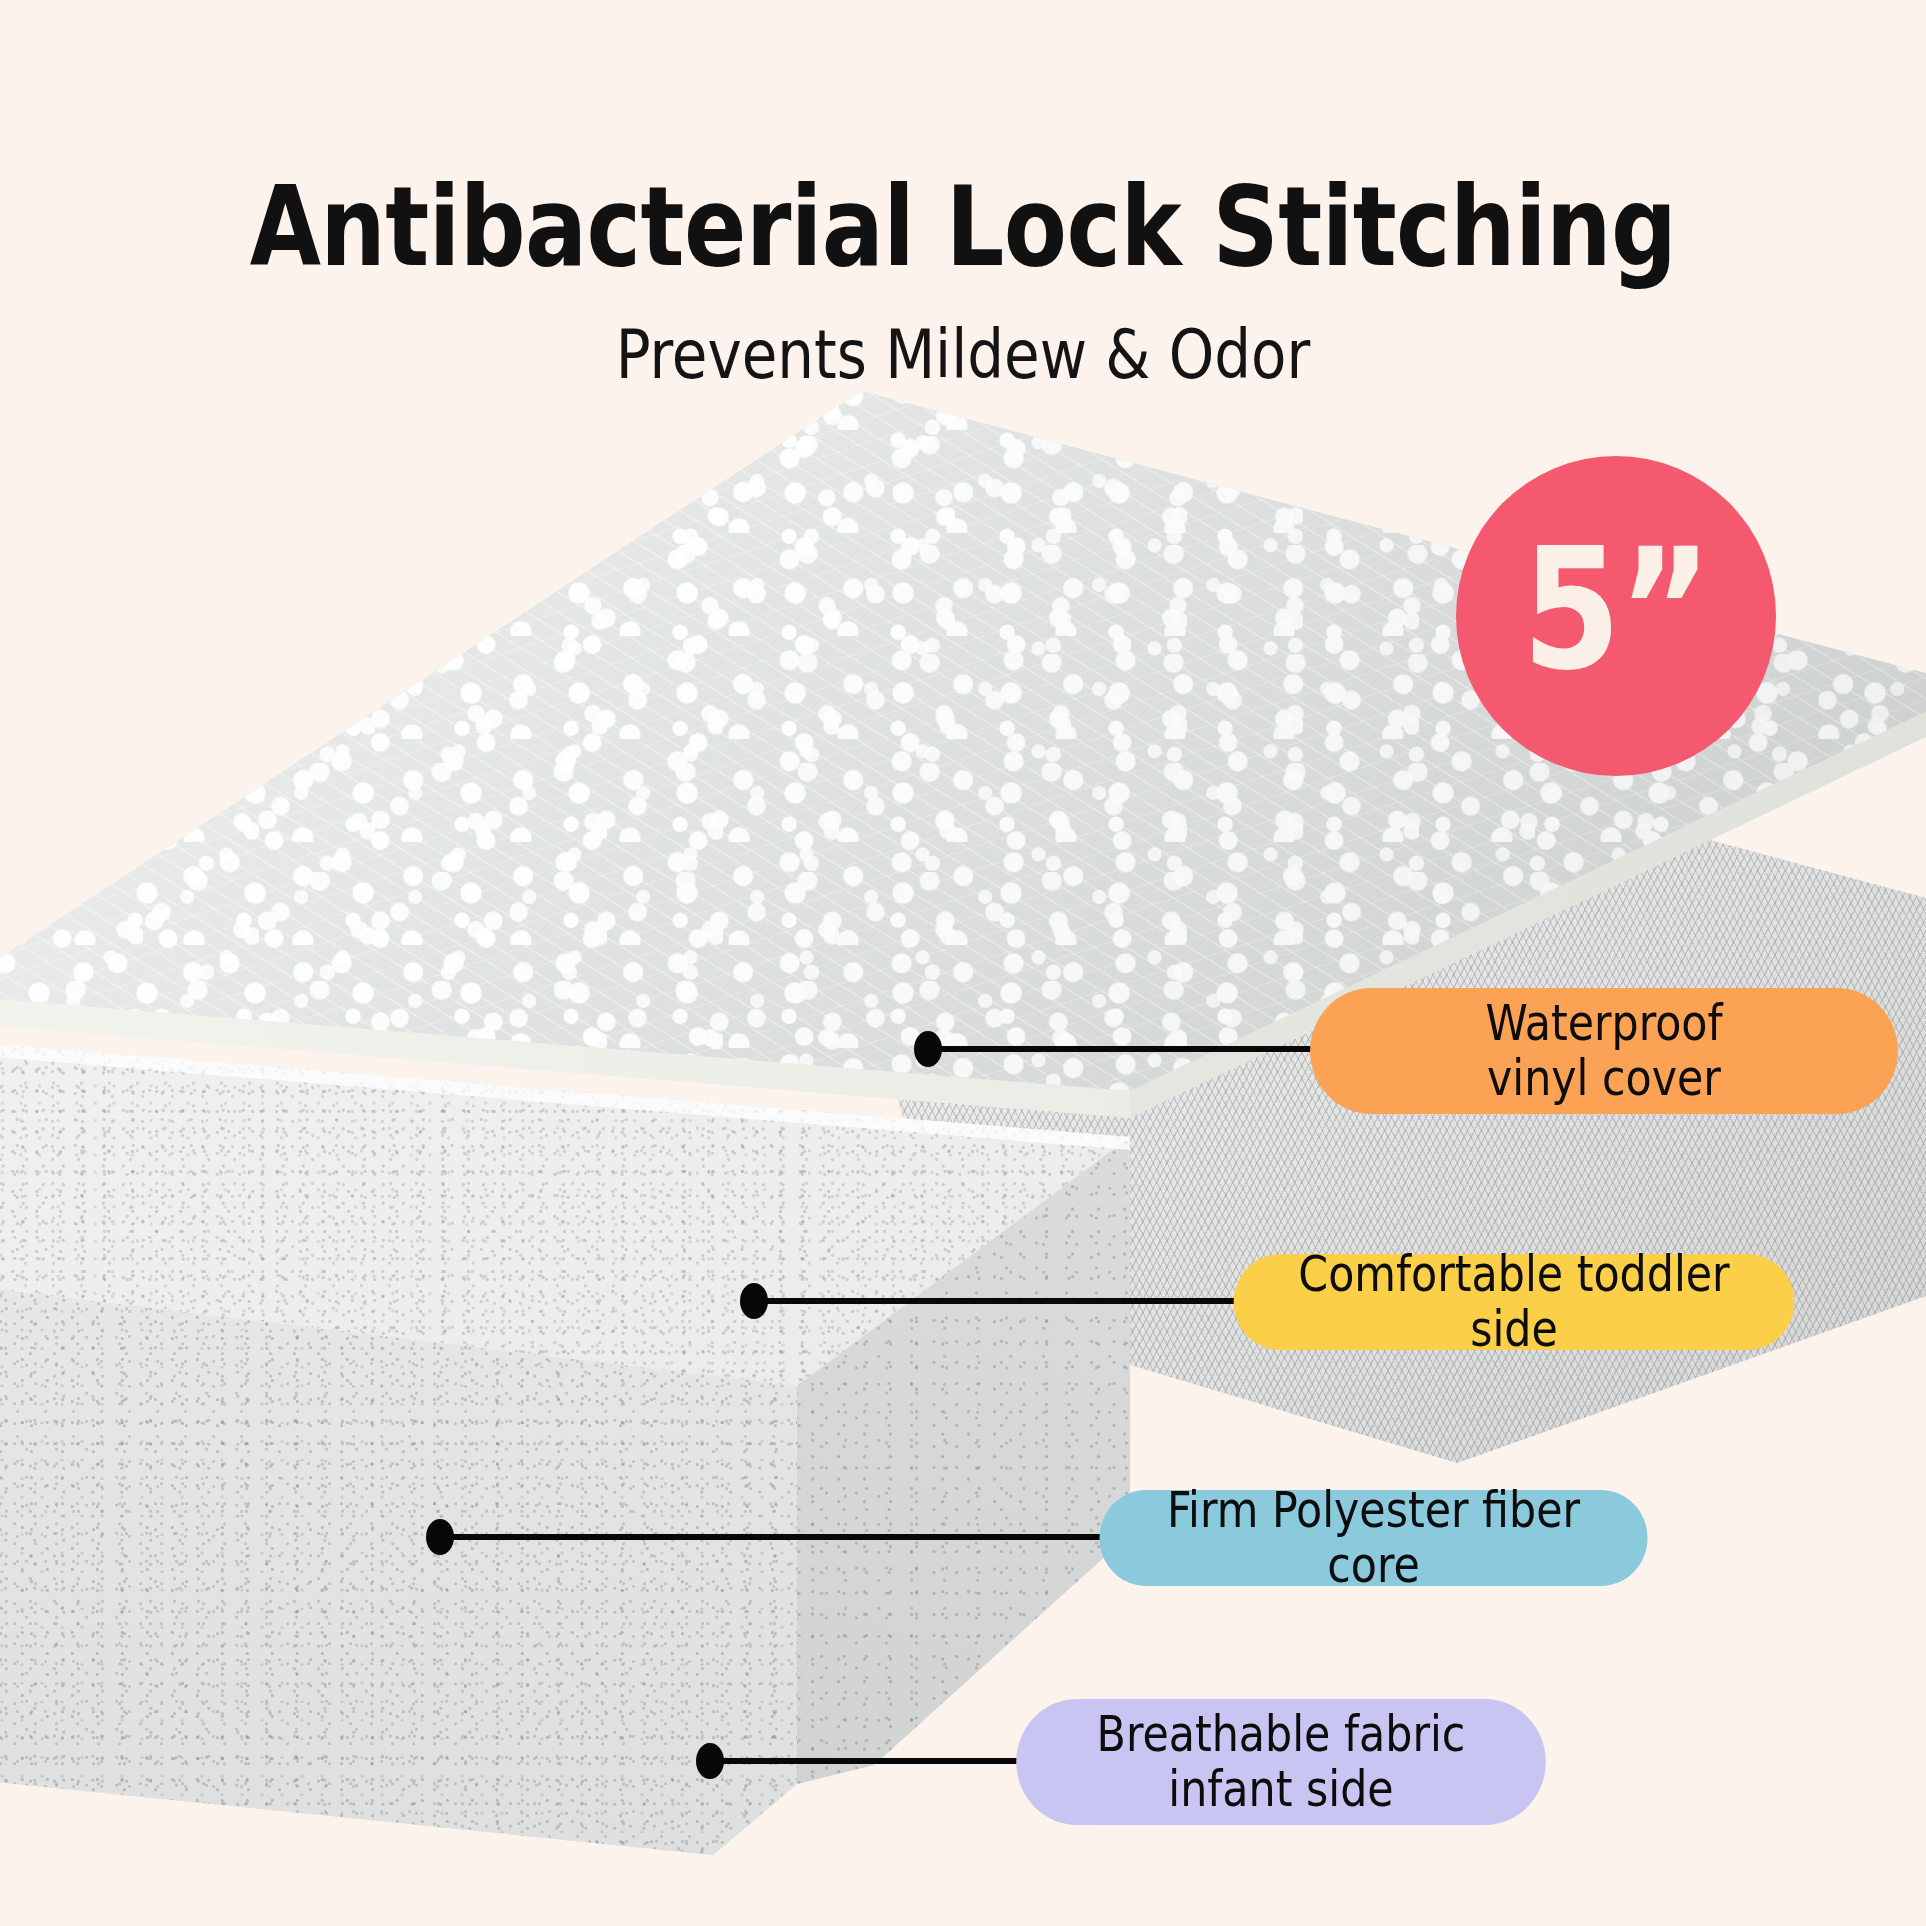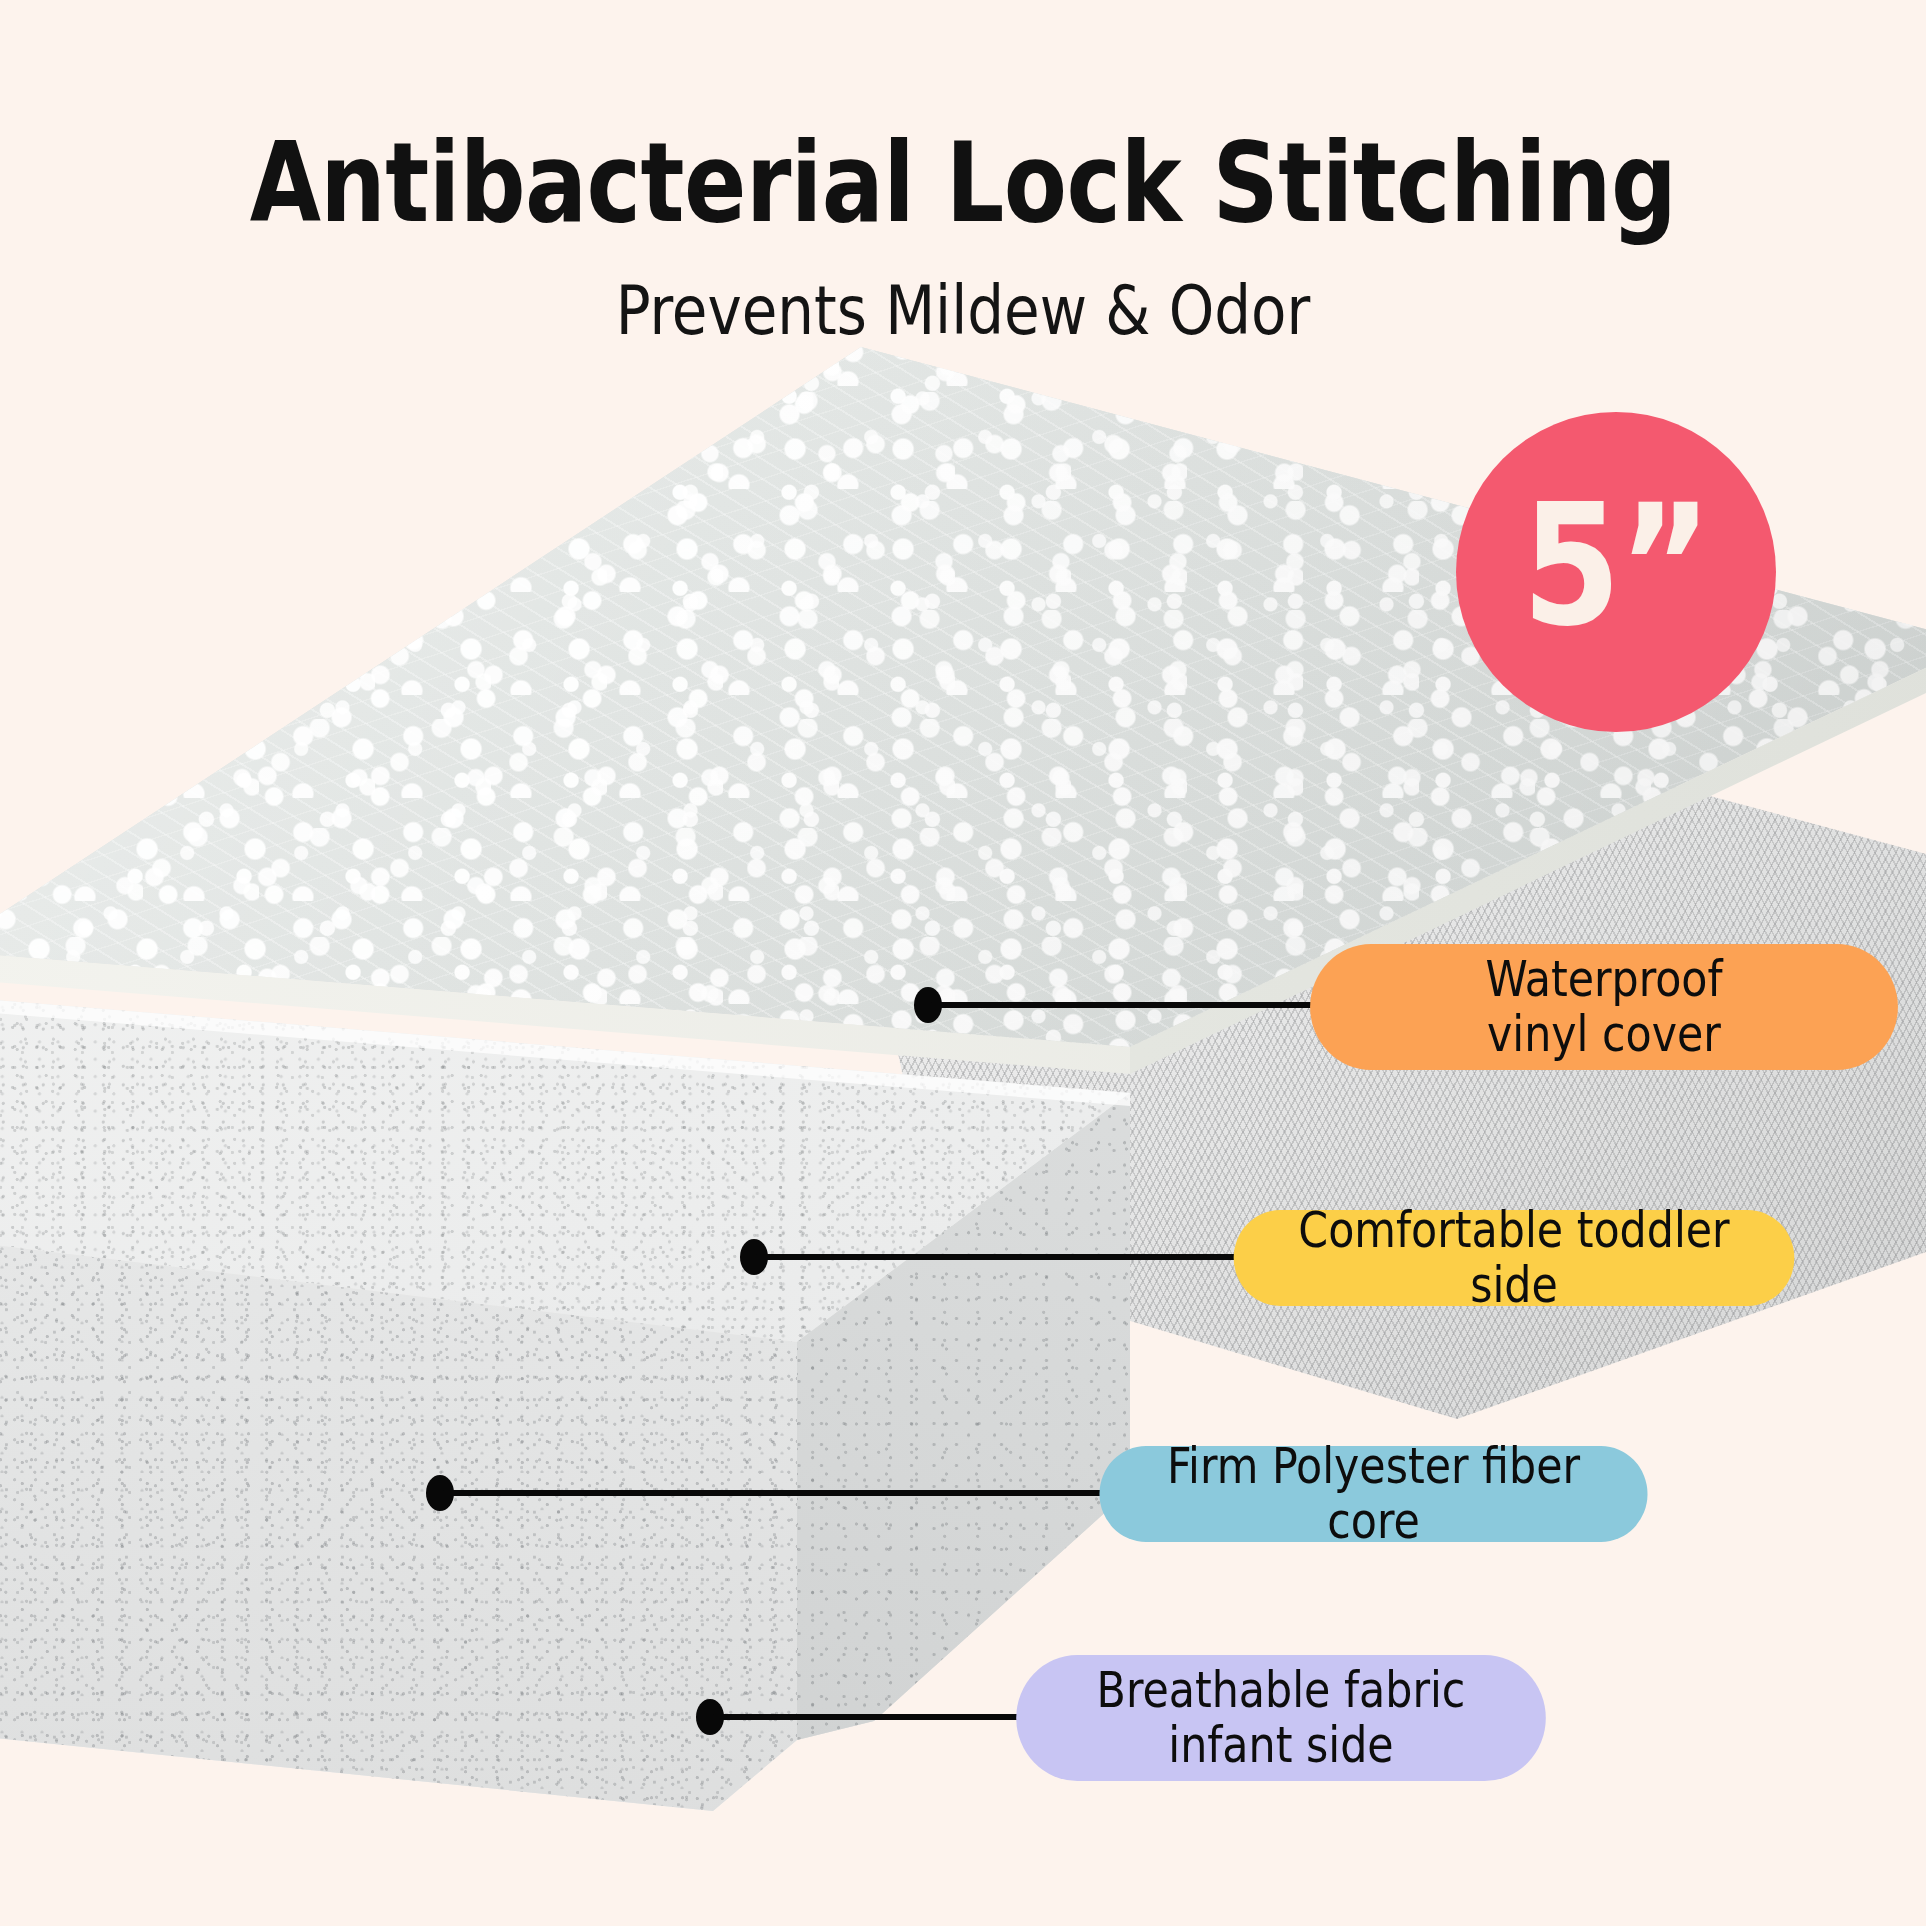--- a/index.html
+++ b/index.html
@@ -3,21 +3,21 @@
 <meta charset="utf-8">
 <style>
   html,body{margin:0;padding:0;}
   body{
     width:1926px;height:1926px;
     background:#FDF3ED;
     font-family:"Liberation Sans", sans-serif;
     overflow:hidden;
     position:relative;
   }
-  #stage{position:absolute;inset:0;width:1926px;height:1704px;}
+  #stage{position:absolute;inset:0;width:1926px;height:1704px;margin-top:44px;}
 
   
   .title{
     position:absolute;left:0;top:126px;width:1926px;
     text-align:center;
     font-family:"Liberation Sans Narrow","DejaVu Sans Condensed","Liberation Sans",sans-serif;
     font-weight:bold;
     font-size:110px;
     line-height:1.05;
     letter-spacing:-0.6px;

